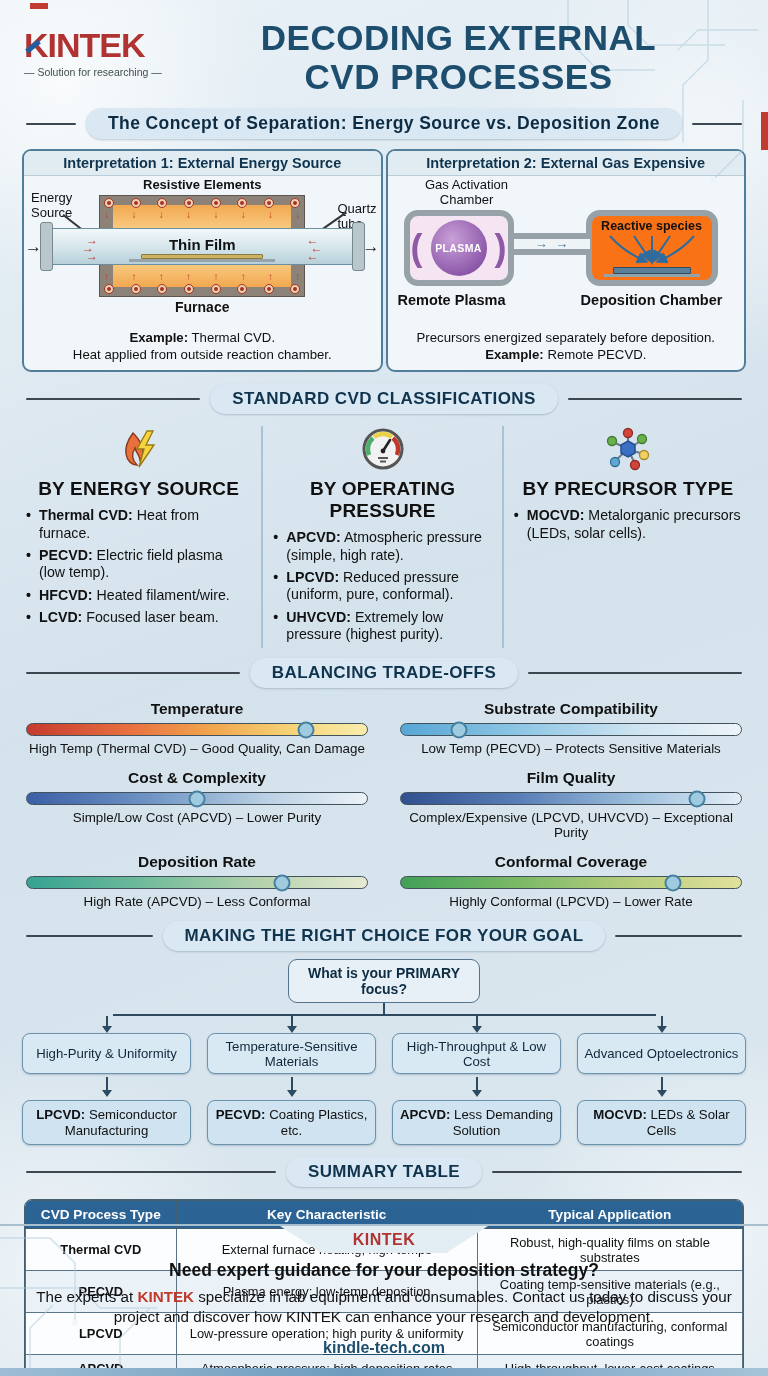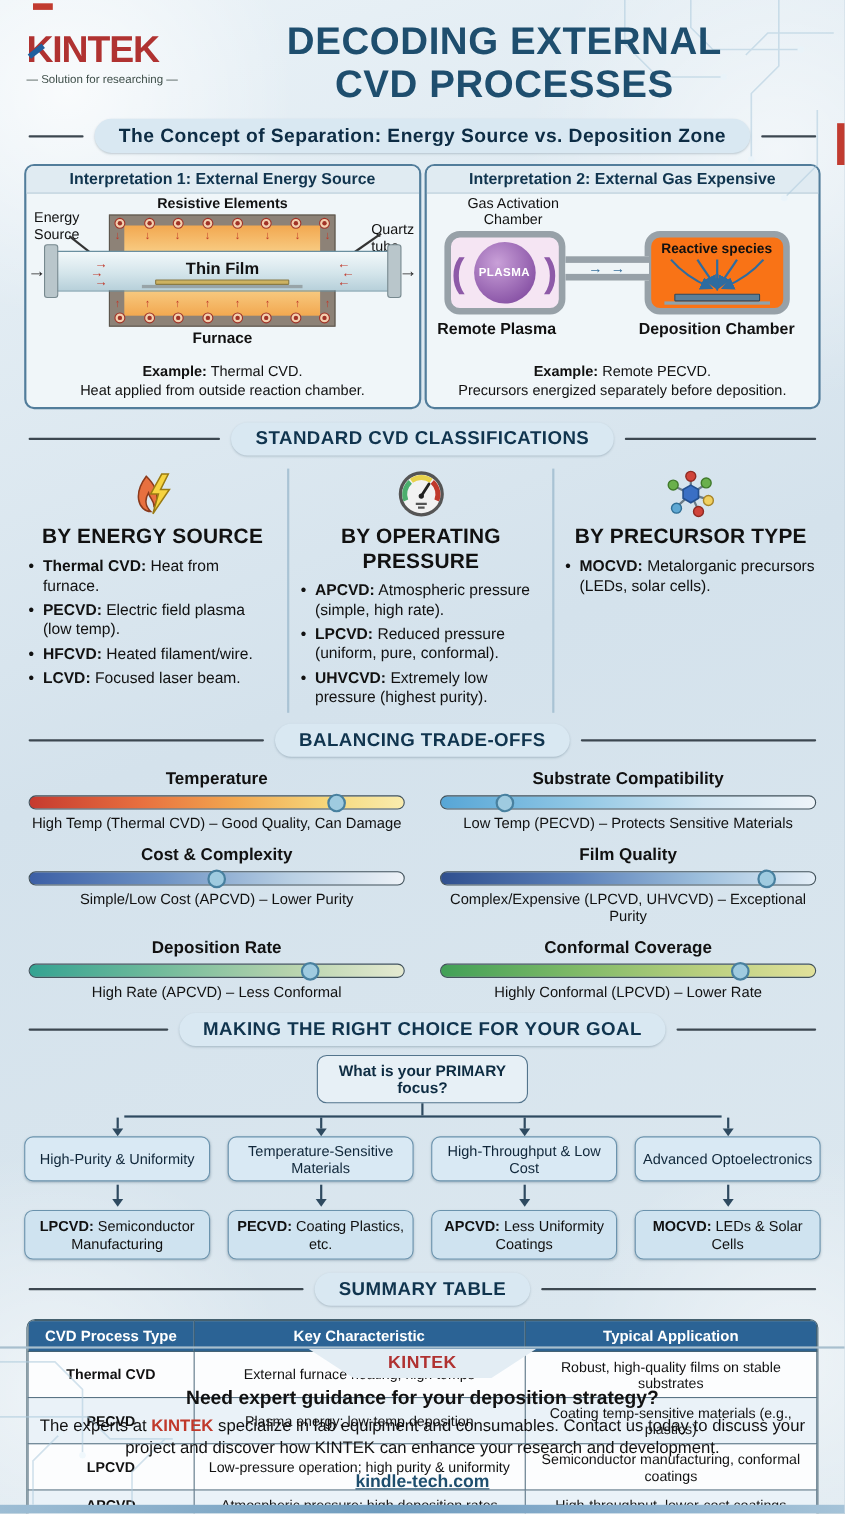--- a/index.html
+++ b/index.html
@@ -312,22 +312,22 @@
             </g>
           </svg>
           <div class="dep-base"></div>
           <div class="dep-sub"></div>
         </div>
 
         <div class="gd-remote">Remote Plasma</div>
         <div class="gd-depch">Deposition Chamber</div>
       </div>
       <div class="p-caption">
+        <div>Precursors energized separately before deposition.</div>
         <div><b>Example:</b><span> Remote PECVD.</span></div>
-        <div>Precursors energized separately before deposition.</div>
       </div>
     </div>
   </div>
 
   <div class="pill-row mt12">
     <div class="line"></div>
     <div class="pill">STANDARD CVD CLASSIFICATIONS</div>
     <div class="line"></div>
   </div>
 
@@ -518,21 +518,21 @@
         </div>
     </div>
     <div class="flow-grid">
       <div class="result-box">
           <span><b>LPCVD:</b><span> Semiconductor Manufacturing</span></span>
         </div>
       <div class="result-box">
           <span><b>PECVD:</b><span> Coating Plastics, etc.</span></span>
         </div>
       <div class="result-box">
-          <span><b>APCVD:</b><span> Less Uniformity Coatings</span></span>
+          <span><b>APCVD:</b><span> Less Demanding Solution</span></span>
         </div>
       <div class="result-box">
           <span><b>MOCVD:</b><span> LEDs &amp; Solar Cells</span></span>
         </div>
     </div>
   </div>
 
   <div class="pill-row mt12">
     <div class="line"></div>
     <div class="pill">SUMMARY TABLE</div>

